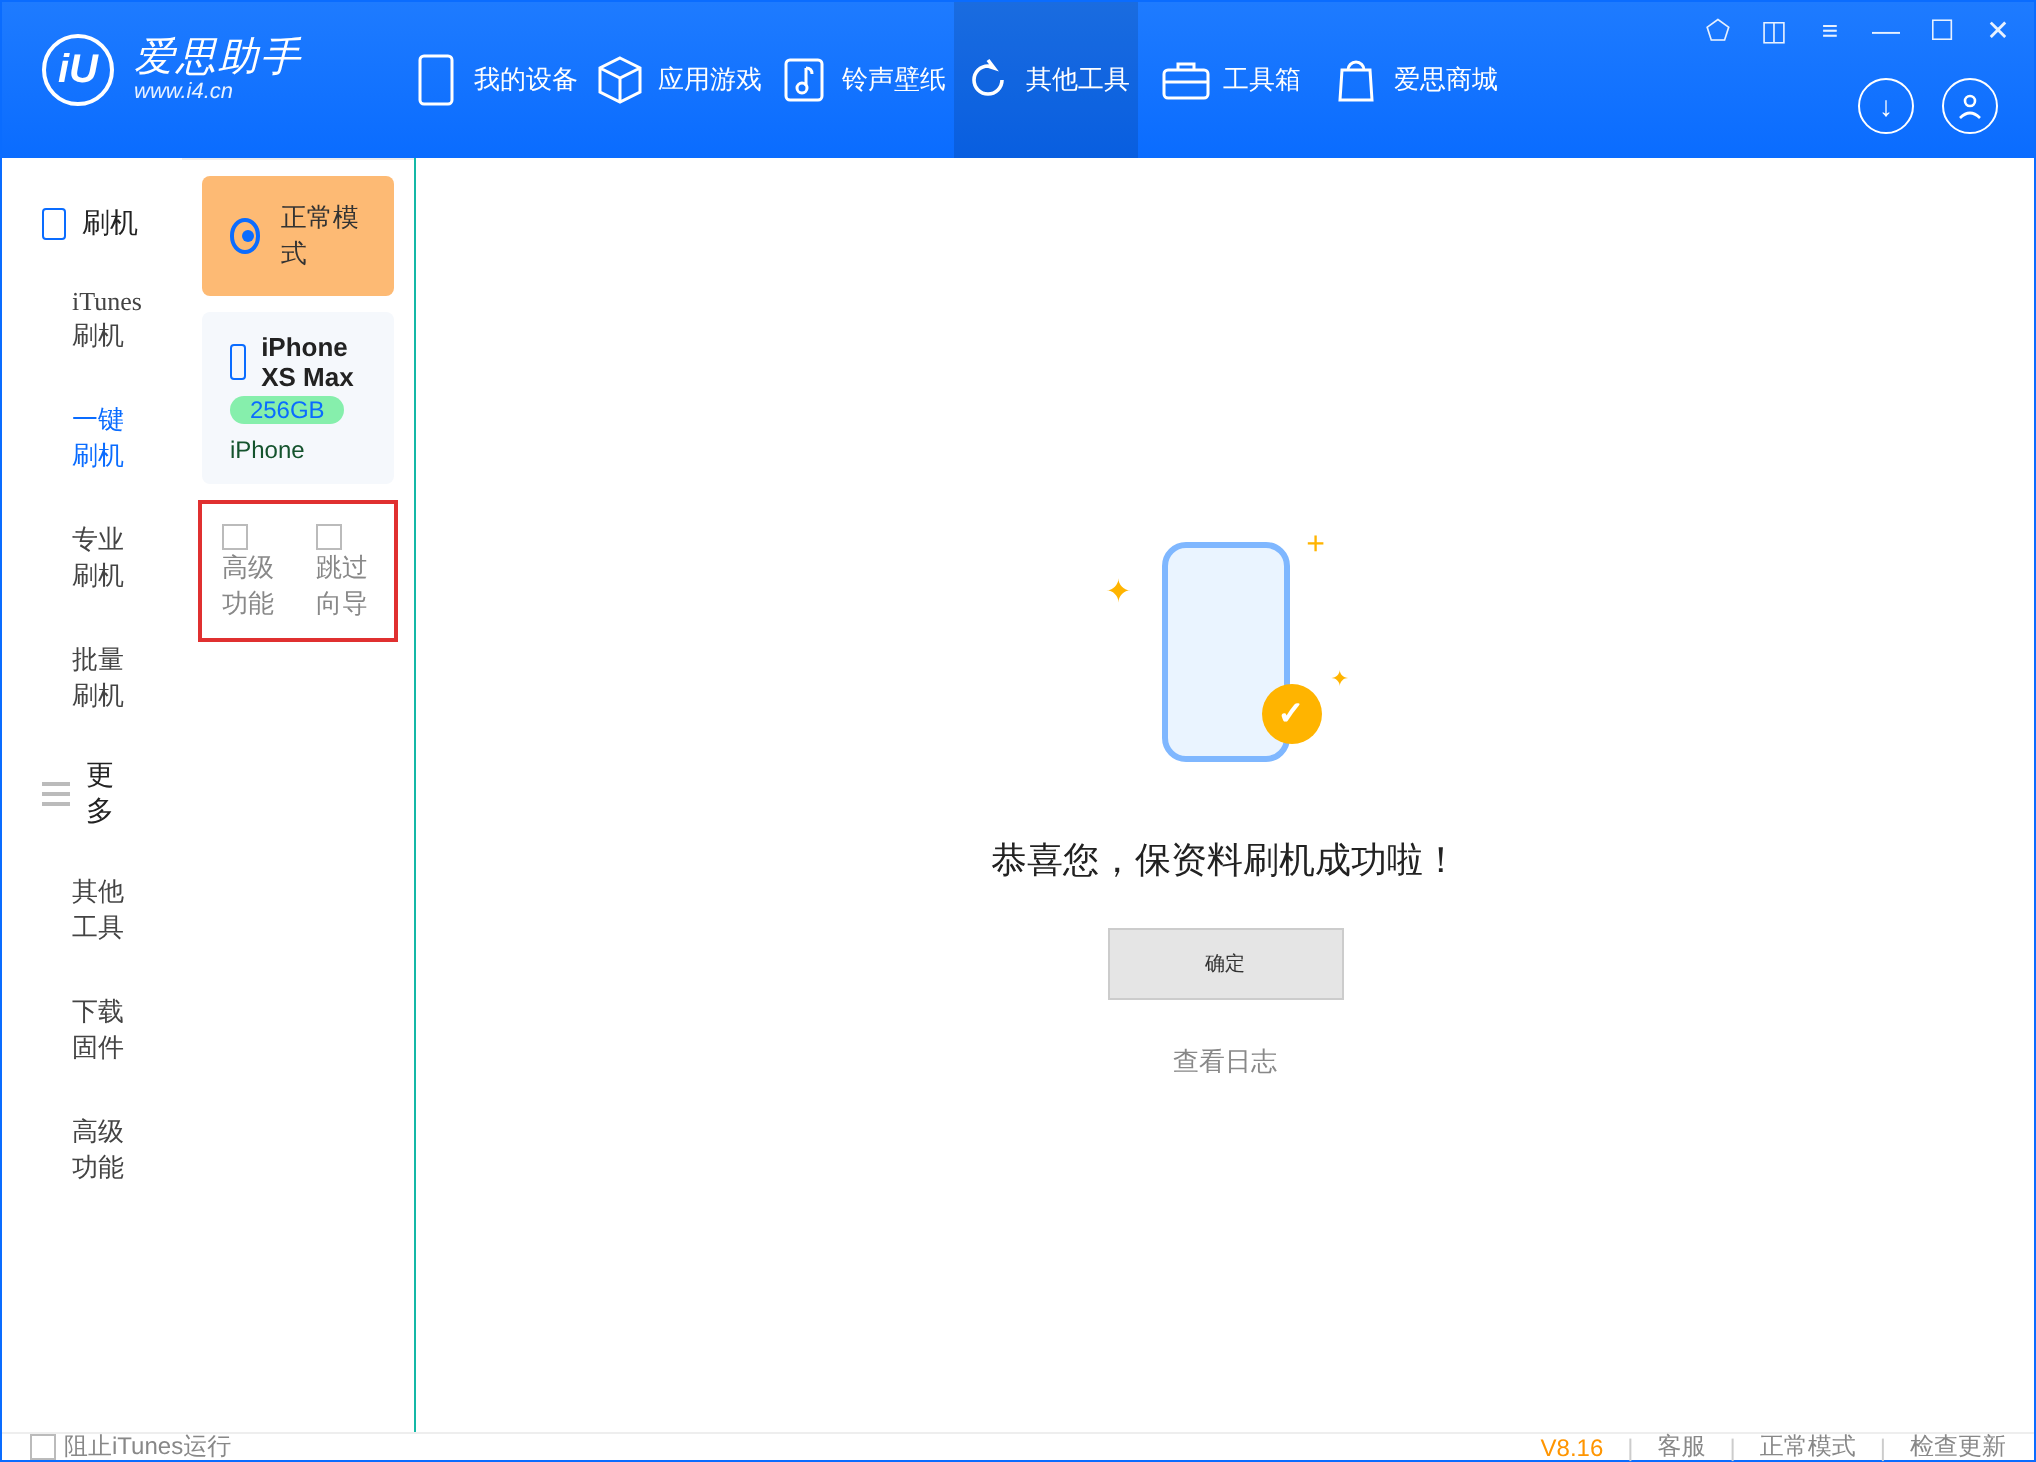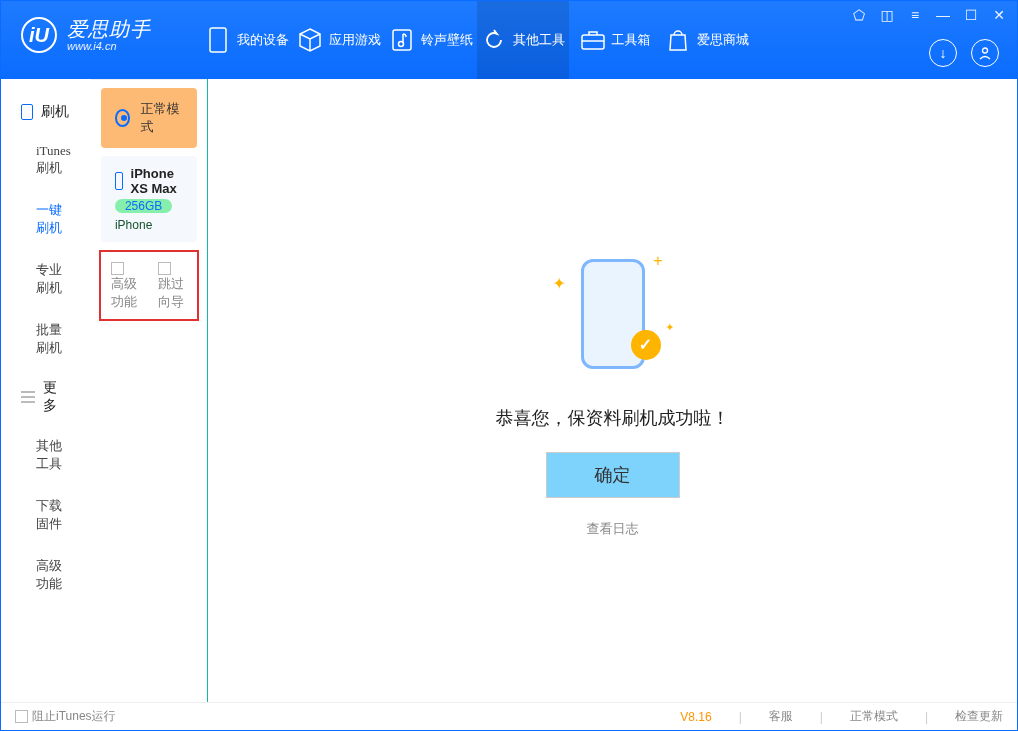--- a/index.html
+++ b/index.html
@@ -206,39 +206,39 @@
   position:absolute;right:22px;bottom:24px;width:30px;height:30px;border-radius:50%;background:#ffb400;
   display:flex;align-items:center;justify-content:center;color:#fff;font-weight:bold;
 }
 .spark{position:absolute;font-size:16px;color:#ffb400;}
 .spark.a{left:10px;top:30px;}
 .spark.b{right:20px;top:8px;}
 .spark.c{right:8px;bottom:50px;font-size:11px;}
 .success-text { font-size: 18px; color: #222; }
 .ok-btn {
   border: 1px solid #ccc;
-  background: #7dd3fc;
+  background: #e5e5e5;
   padding: 10px 48px;
-  font-size: 18px;
+  font-size: 10px;
   color: #333;
   cursor: pointer;
 }
 .log-link { font-size: 13px; color: #888; cursor: pointer; }
 .statusbar {
-  height: 28px;
+  height: 14px;
   border-top: 1px solid #eee;
   display: flex;
   align-items: center;
   padding: 0 14px;
   font-size: 12px;
   color: #888;
   gap: 8px;
 }
 .statusbar .sep { color: #ccc; margin: 0 6px; }
-.statusbar .right { margin-left: auto; display:flex; align-items:center; gap:21px;}
+.statusbar .right { margin-left: auto; display:flex; align-items:center; gap:6px;}
 .statusbar .link { color: #888; cursor: pointer; }
 .version{ color:#ff9500; }
 </style>
 </head>
 <body>
 
 <div class="window">
   <div class="titlebar">
     <div class="logo-block">
       <div class="logo-circle">iU</div>

